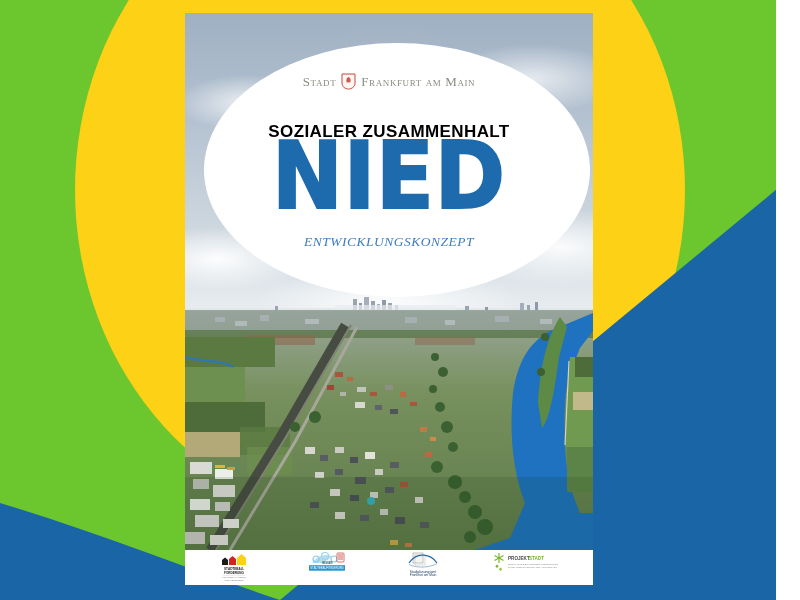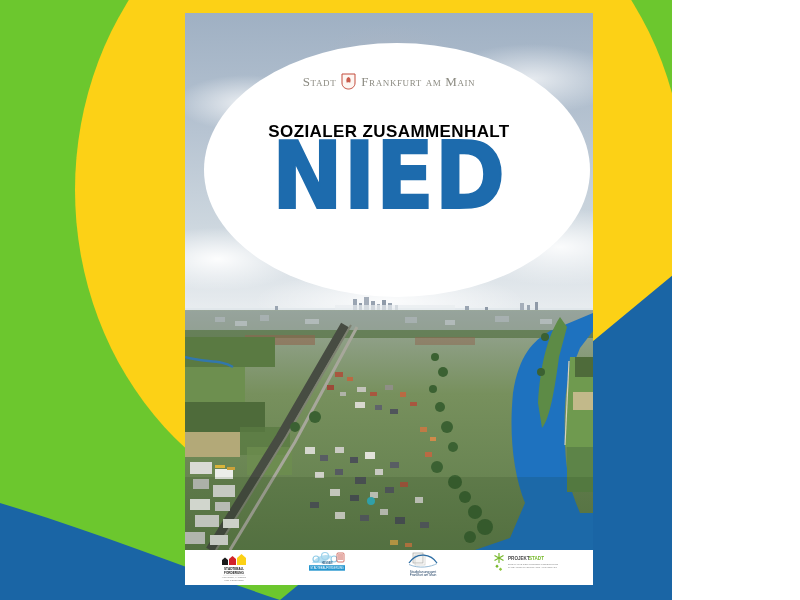--- a/index.html
+++ b/index.html
@@ -1,16 +1,16 @@
 <!DOCTYPE html>
 <html><head>
 <meta charset="utf-8">
 <style>
   html,body{margin:0;padding:0;}
-  #canvas{position:relative;width:672px;height:600px;overflow:hidden;background:#6cc72e;
+  #canvas{position:relative;width:776px;height:600px;overflow:hidden;background:#6cc72e;
           font-family:"Liberation Sans",sans-serif;}
   #bg-shapes{position:absolute;inset:0;}
   
   #cover{position:absolute;left:185px;top:13px;width:408px;height:572px;background:#fff;overflow:hidden;}
   #sky{position:absolute;left:0;top:0;width:408px;height:300px;
        background:
         radial-gradient(ellipse 120px 45px at 8% 82%, rgba(255,255,255,.95), rgba(255,255,255,0) 70%),
         radial-gradient(ellipse 150px 55px at 92% 78%, rgba(255,255,255,.9), rgba(255,255,255,0) 70%),
         radial-gradient(ellipse 100px 40px at 15% 30%, rgba(255,255,255,.75), rgba(255,255,255,0) 70%),
         radial-gradient(ellipse 130px 50px at 85% 22%, rgba(255,255,255,.7), rgba(255,255,255,0) 70%),
@@ -207,20 +207,21 @@
         <span class="brand-word">Stadt</span>
         <svg width="15" height="17" viewBox="0 0 15 17">
           <path d="M1,1 h13 v9 c0,4 -3.5,6 -6.5,6 c-3,0 -6.5,-2 -6.5,-6 Z" fill="#fdf6f2" stroke="#c34a3a" stroke-width="1"></path>
           <path d="M7.5,4 C5,5 5,8 6,10 C6.8,9 7,8.5 7.5,9.5 C8,8.5 8.2,9 9,10 C10,8 10,5 7.5,4 Z" fill="#c34a3a" opacity=".9"></path>
         </svg>
         <span class="brand-word">Frankfurt am Main</span>
       </div>
       <div class="kicker">SOZIALER ZUSAMMENHALT</div>
       <div class="big-title">NIED</div>
       <div class="subtitle">
+        <div>ENTWICKLUNGSKONZEPT</div>
       </div>
     </div>
 
     <div id="footer-bar">
       <svg width="408" height="35" viewBox="0 0 408 35">
 
         <g>
           <polygon points="37,10 40,7.5 43,10 43,15 37,15" fill="#1a1a1a"></polygon>
           <polygon points="44,9 47.5,6 51,9 51,15 44,15" fill="#d2232a"></polygon>
           <polygon points="52,8 56.5,4 61,8 61,15 52,15" fill="#fcd116"></polygon>

